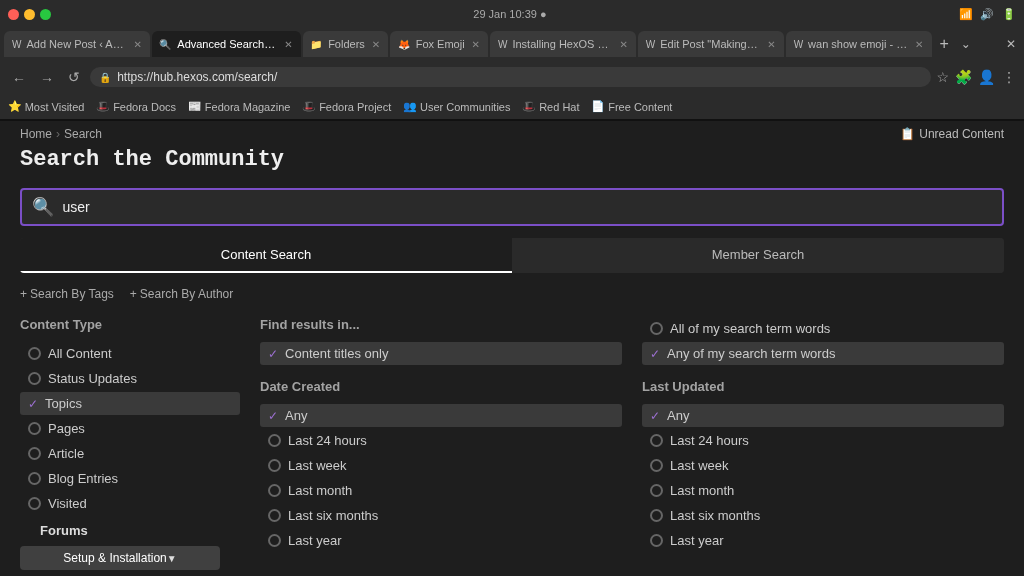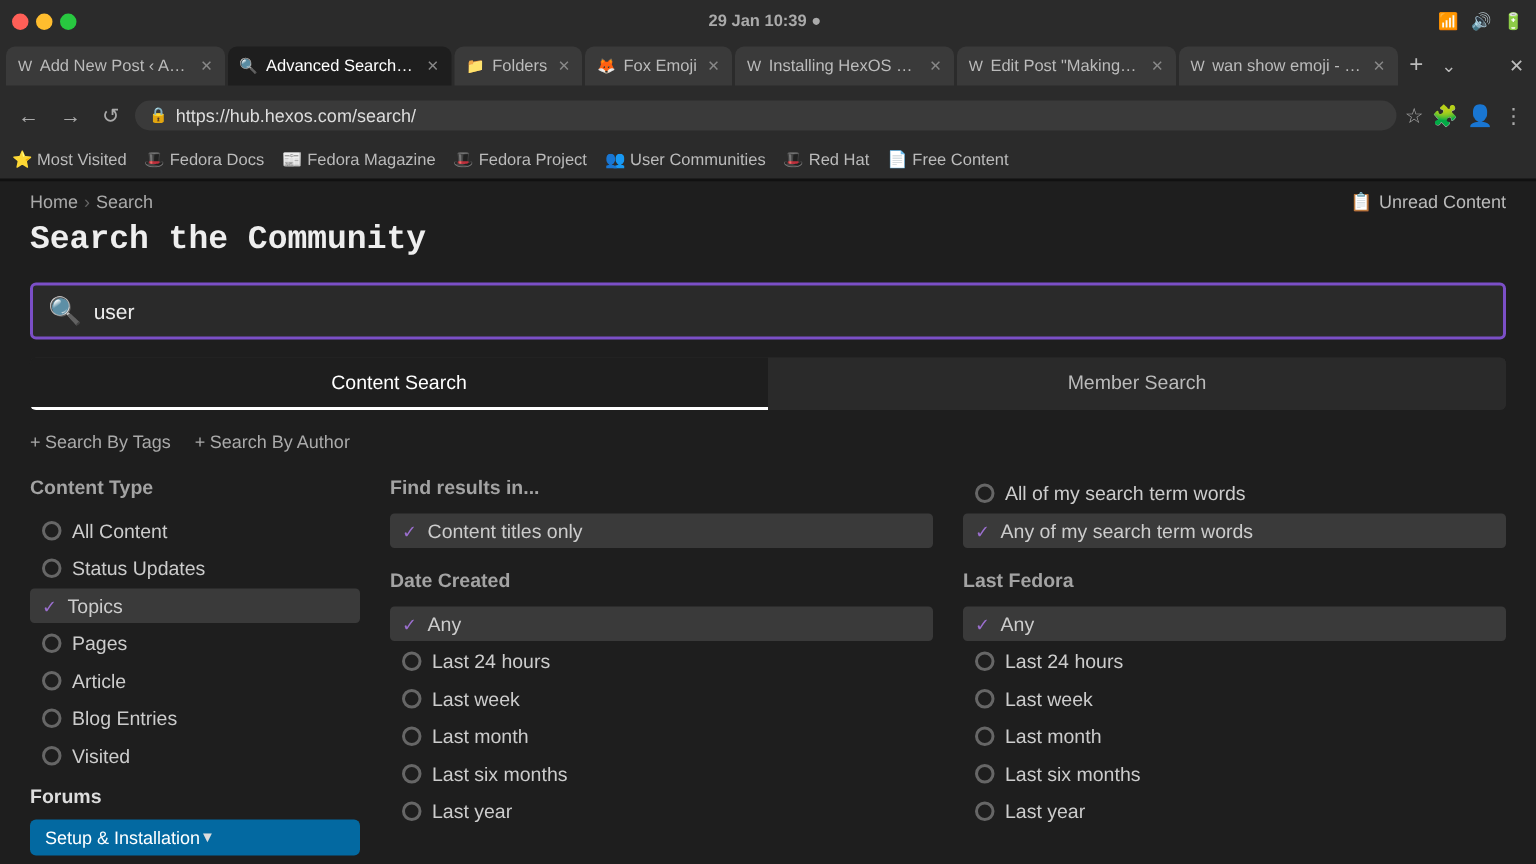--- a/index.html
+++ b/index.html
@@ -28,21 +28,21 @@
     .traffic-lights {
       display: flex; gap: 5px; margin-right: 10px;
     }
     .traffic-light {
       width: 11px; height: 11px; border-radius: 50%;
     }
     .tl-close { background: #ff5f57; }
     .tl-min { background: #ffbd2e; }
     .tl-max { background: #28c840; }
     .title-bar-center {
-      flex: 1; text-align: center; font-size: 11px; color: #aaa; font-weight: bold;
+      flex: 1; text-align: center; font-size: 11px; color: #aaa;
     }
     .title-bar-right {
       display: flex; align-items: center; gap: 8px;
     }
     .wifi-icon, .vol-icon, .battery-icon { font-size: 11px; color: #ccc; }
 
     .tabs-bar {
       display: flex;
       align-items: center;
       background: #2b2b2b;
@@ -216,29 +216,30 @@
     }
     .checkmark { color: #9b6fcf; font-size: 12px; }
 
     
     .forums-section {
       margin-top: 8px;
     }
     .forums-title {
       font-size: 13px; font-weight: 600; color: #ddd;
       margin-bottom: 8px;
+      margin-left: 20px;
     }
     .forum-dropdown {
-      display: flex; align-items: center; justify-content: flex-start;
-      background: #0369a1;
+      display: flex; align-items: center; justify-content: center;
+      background: #404040;
       border-radius: 4px;
       padding: 5px 10px;
       font-size: 12px; color: #fff;
       cursor: pointer;
-      width: 220px;
+      width: 200px;
     }
     .forum-dropdown-arrow { font-size: 10px; color: #ddd; }
     .sub-col { flex: 1; }
   </style>
 </head>
 <body>
 
 <div class="browser-chrome">
 
   <div class="title-bar">
@@ -474,21 +475,21 @@
           <div class="radio-option">
             <div class="radio-circle"></div>
             <span>All of my search term words</span>
           </div>
           <div class="radio-option checked">
             <span class="checkmark">✓</span>
             <span>Any of my search term words</span>
           </div>
 
           <div style="margin-top:14px;">
-            <div class="filter-title">Last Fedora</div>
+            <div class="filter-title">Last Updated</div>
             <div class="radio-option checked">
               <span class="checkmark">✓</span>
               <span>Any</span>
             </div>
             <div class="radio-option">
               <div class="radio-circle"></div>
               <span>Last 24 hours</span>
             </div>
             <div class="radio-option">
               <div class="radio-circle"></div>

